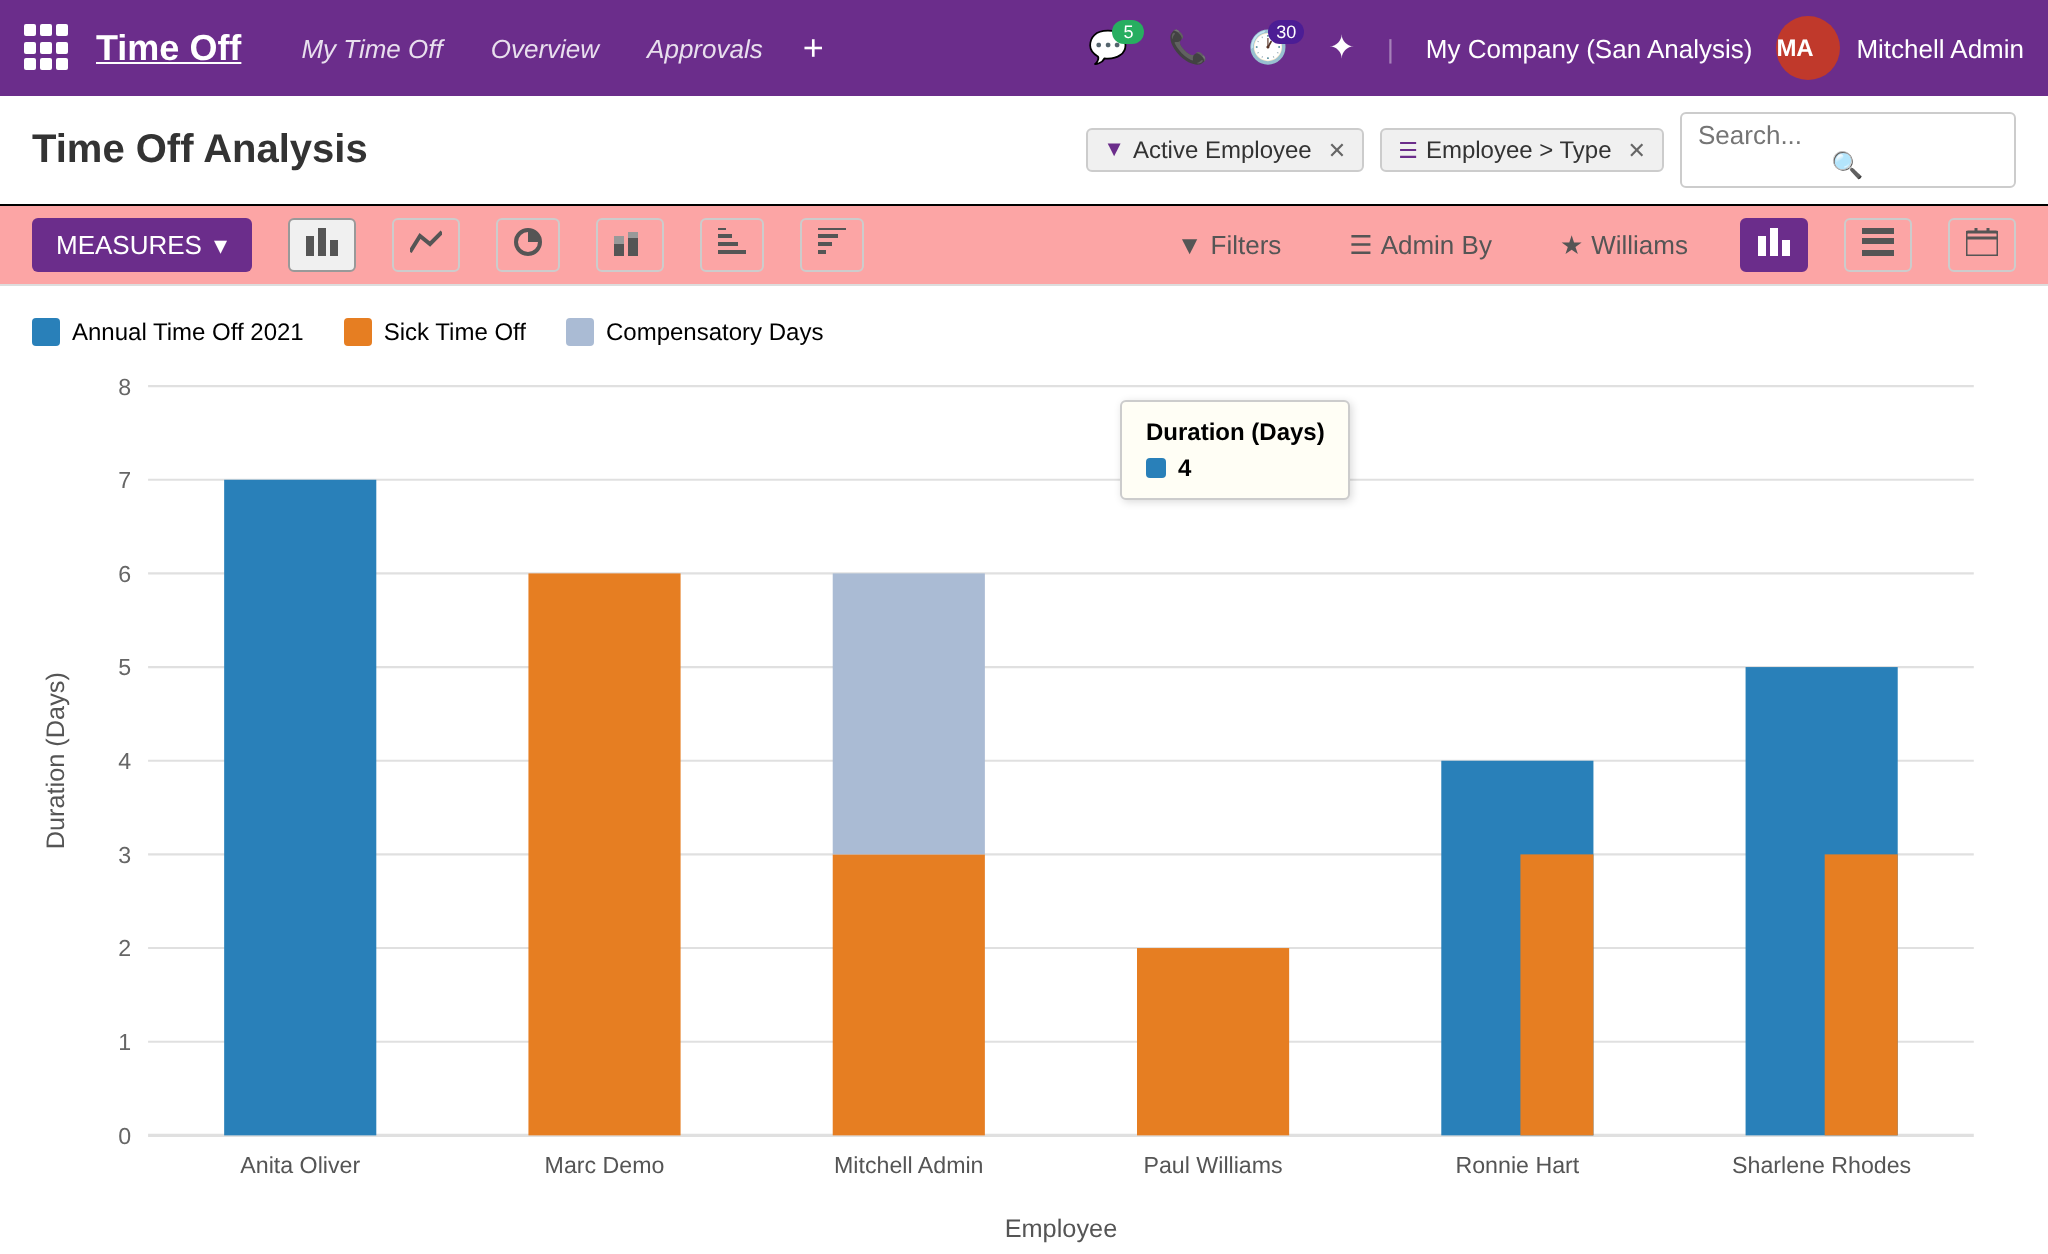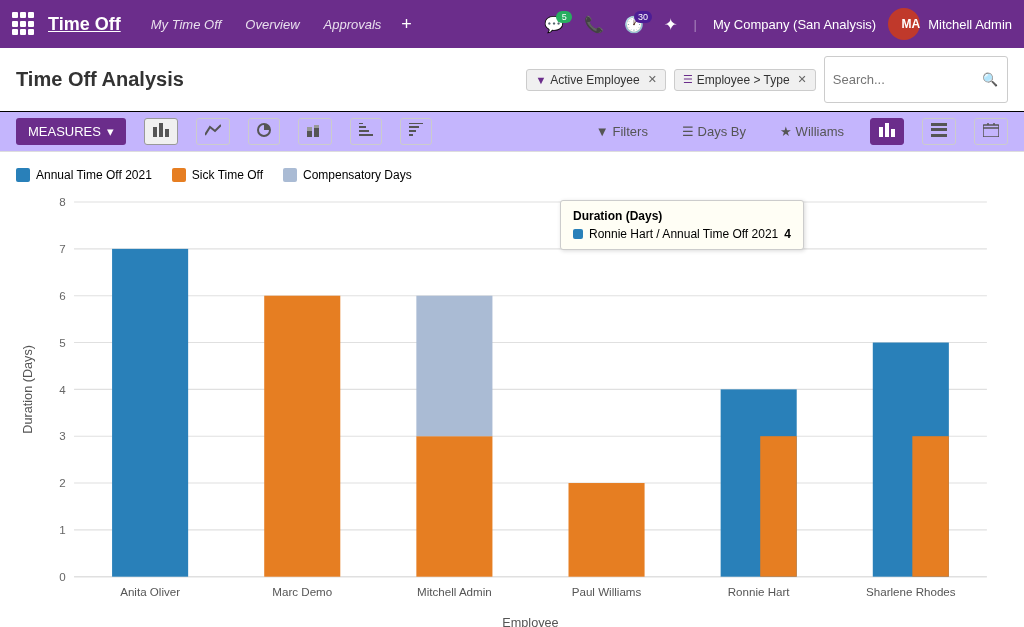--- a/index.html
+++ b/index.html
@@ -32,21 +32,21 @@
     .badge {
       position: absolute; top: 0; right: 0;
       background: #27ae60; color: white; border-radius: 10px;
       font-size: 9px; padding: 1px 4px; min-width: 16px; text-align: center;
     }
     .badge-orange { background: #4c1d95; }
     .topnav-separator { color: rgba(255,255,255,0.4); margin: 0 4px; }
     .topnav-company { color: white; font-size: 13px; padding: 4px 8px; }
     .topnav-avatar {
       width: 32px; height: 32px; border-radius: 50%;
-      background: #c0392b; display: flex; align-items: center; justify-content: flex-end;
+      background: #c0392b; display: flex; align-items: center; justify-content: flex-start;
       color: white; font-size: 12px; font-weight: bold; margin-right: 4px;
     }
     .topnav-user { color: white; font-size: 13px; }
 
     
     .subheader {
       background: white;
       border-bottom: 1px solid #000000;
       padding: 8px 16px;
       display: flex;
@@ -57,28 +57,28 @@
     .filter-tag {
       display: flex; align-items: center; gap: 4px;
       background: #f0f0f0; border: 1px solid #ccc;
       border-radius: 3px; padding: 3px 8px; font-size: 12px; color: #333;
     }
     .filter-tag .tag-icon { color: #6b2d8b; font-size: 11px; }
     .filter-tag .close-x { cursor: pointer; color: #666; margin-left: 4px; font-size: 11px; }
     .search-box {
       display: flex; align-items: center;
       border: 1px solid #ccc; border-radius: 3px;
-      padding: 15px 8px; background: white;
+      padding: 3px 8px; background: white; flex-direction: column;
     }
     .search-box input { border: none; outline: none; font-size: 13px; width: 150px; }
     .search-icon { color: #666; cursor: pointer; }
 
     
     .toolbar {
-      background: #c4b5fd;
+      background: #fca5a5;
       border-bottom: 1px solid #ddd;
       padding: 6px 16px;
       display: flex;
       align-items: center;
       gap: 18px;
     }
     .measures-btn {
       background: #6b2d8b; color: white;
       border: none; border-radius: 3px;
       padding: 6px 12px; font-size: 13px;
@@ -241,21 +241,21 @@
         <line x1="0" y1="12" x2="4" y2="12" stroke="#555" stroke-width="2"></line>
       </svg>
   </button>
   <div class="toolbar-spacer"></div>
   <button class="filter-btn">
     <span>▼</span>
     <span>Filters</span>
   </button>
   <button class="filter-btn">
     <span>☰</span>
-    <span>Days By</span>
+    <span>Admin By</span>
   </button>
   <button class="filter-btn">
     <span>★</span>
     <span>Williams</span>
   </button>
   <button class="view-btn active">
     <svg width="16" height="14" viewBox="0 0 16 14">
         <rect x="0" y="4" width="4" height="10" fill="currentColor"></rect>
         <rect x="6" y="0" width="4" height="14" fill="currentColor"></rect>
         <rect x="12" y="6" width="4" height="8" fill="currentColor"></rect>
@@ -334,16 +334,15 @@
           <text x="792.9166666666665" y="373" text-anchor="middle" font-size="11" fill="#555">Sharlene Rhodes</text>
           <text x="432.5" y="403" text-anchor="middle" font-size="12" fill="#555">Employee</text>
         </g>
       </svg></div>
 </div>
 
 <div class="tooltip" id="tooltip" style="display: block; top: 200px; left: 560px; position: absolute;">
   <div class="tooltip-title">Duration (Days)</div>
   <div class="tooltip-row">
     <div class="tooltip-dot"></div>
-    <span>Ronnie Hart / Annual Time Off 2021</span>
     <strong>4</strong>
   </div>
 </div>
 
 </body></html>

